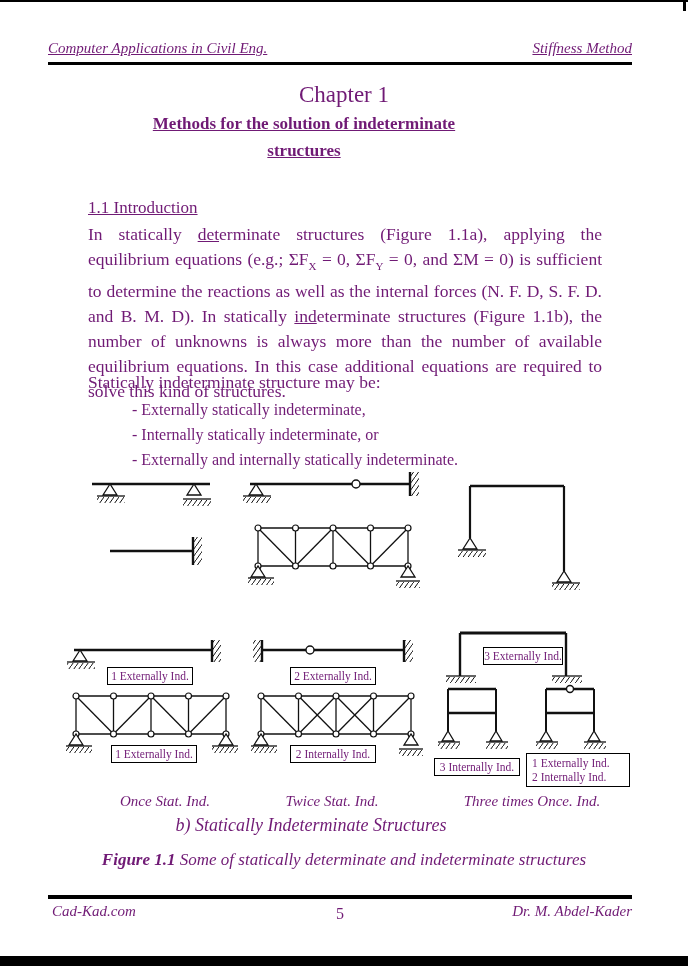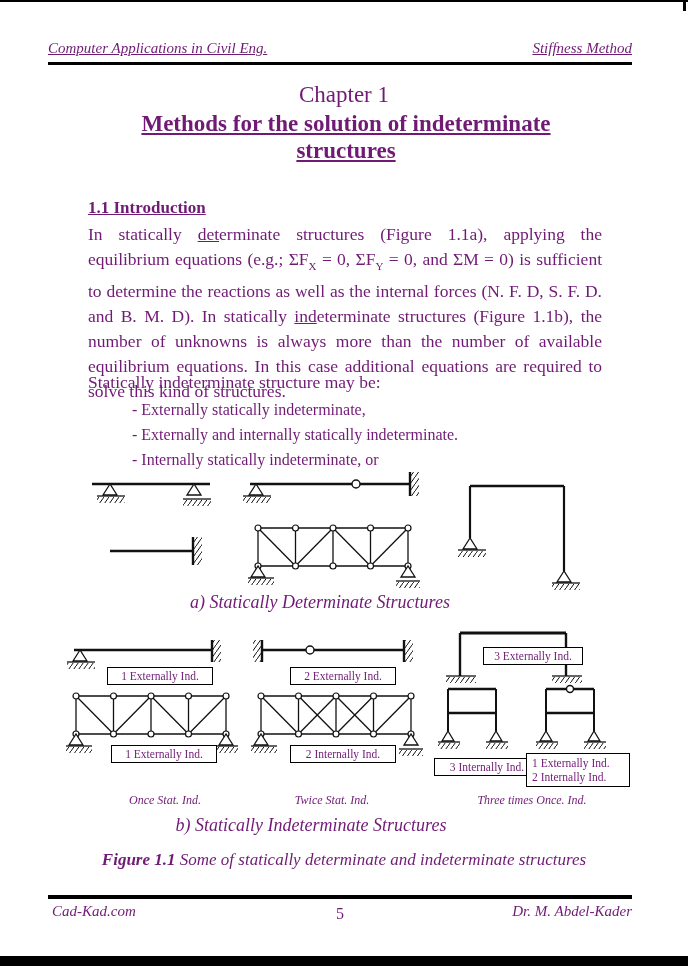--- a/index.html
+++ b/index.html
@@ -10,44 +10,44 @@
   .top-border{position:absolute;left:0;top:0;width:688px;height:2px;background:#000;}
   .corner-tick{position:absolute;right:2px;top:0;width:3px;height:11px;background:#000;}
   .bottom-bar{position:absolute;left:0;top:956px;width:688px;height:10px;background:#000;}
 
   
   .header{position:absolute;left:48px;top:40px;width:584px;display:flex;justify-content:space-between;align-items:flex-end;font-style:italic;font-size:15px;}
   .header span{text-decoration:underline;}
   .header-rule{position:absolute;left:48px;top:62px;width:584px;height:3px;background:#000;}
 
   .chapter{position:absolute;left:0;top:82px;width:688px;text-align:center;font-size:23px;}
-  .doc-title{position:absolute;left:0;top:110px;width:608px;text-align:center;font-weight:bold;font-size:23px;line-height:27px;padding-left:42px;}
+  .doc-title{position:absolute;left:0;top:110px;width:608px;text-align:center;font-weight:bold;font-size:17px;line-height:27px;}
   .doc-title span{text-decoration:underline;}
 
   
-  .intro-head{position:absolute;left:88px;top:198px;font-weight:bold;font-size:17px;}
+  .intro-head{position:absolute;left:88px;top:198px;font-weight:normal;font-size:17px;}
   .intro-head span{text-decoration:underline;}
   .body-text{position:absolute;left:88px;top:222px;width:514px;font-size:17.5px;line-height:25px;text-align:justify;}
   .body-text .u{text-decoration:underline;}
   .body-text sub{font-size:11px;}
   .may-be{position:absolute;left:88px;top:372px;font-size:17.5px;}
   .ind-list{position:absolute;left:132px;top:397px;font-size:16px;line-height:25px;}
 
   
   .fig{position:absolute;left:0;top:0;}
   svg line, svg path, svg circle{vector-effect:non-scaling-stroke;}
   .caption-a{position:absolute;left:0;top:592px;width:640px;text-align:center;font-style:italic;font-size:18px;}
   .caption-b{position:absolute;left:0;top:815px;width:622px;text-align:center;font-style:italic;font-size:18px;}
-  .colcap{position:absolute;top:793px;transform:translateX(-50%);font-style:italic;font-size:12px;white-space:nowrap;}
+  .colcap{position:absolute;top:793px;transform:translateX(-50%);font-style:italic;font-size:15px;white-space:nowrap;}
   .fig-caption{position:absolute;left:0;top:850px;width:688px;text-align:center;font-style:italic;font-size:17px;}
   .fig-caption b{font-weight:bold;}
 
   .labelbox{
     position:absolute;border:1px solid #000;background:#fff;font-size:11.5px;
-    padding:1px 10px;white-space:nowrap;text-align:center;line-height:14px;
+    padding:1px 0;white-space:nowrap;text-align:center;line-height:14px;
   }
   .labelbox.two{text-align:left;padding:2px 5px;}
 
   
   .footer-rule{position:absolute;left:48px;top:895px;width:584px;height:4px;background:#000;}
   .footer{position:absolute;left:48px;top:903px;width:584px;font-size:15px;}
   .footer .fl{position:absolute;left:4px;top:0;font-style:italic;}
   .footer .fc{position:absolute;left:0;width:584px;text-align:center;top:2px;font-size:16px;}
   .footer .fr{position:absolute;right:0;top:0;font-style:italic;}
 </style>
@@ -77,22 +77,22 @@
   <div class="doc-title">
     <div><span>Methods for the solution of indeterminate</span></div>
     <div><span>structures</span></div>
   </div>
 
   <div class="intro-head"><span>1.1 Introduction</span></div>
   <div class="body-text"><span>In statically </span><span class="u">det</span><span>erminate structures (Figure 1.1a), applying the equilibrium equations (e.g.; ΣF</span><sub>X</sub><span> = 0, ΣF</span><sub>Y</sub><span> = 0, and ΣM = 0) is sufficient to determine the reactions as well as the internal forces (N. F. D, S. F. D. and B. M. D).  In statically </span><span class="u">ind</span><span>eterminate structures (Figure 1.1b), the number of unknowns is always more than the number of available equilibrium equations. In this case additional equations are required to solve this kind of structures.</span></div>
   <div class="may-be">Statically indeterminate structure may be:</div>
   <div class="ind-list">
     <div>- Externally statically indeterminate,</div>
+    <div>- Internally statically indeterminate, or</div>
     <div>- Externally and internally statically indeterminate.</div>
-    <div>- Internally statically indeterminate, or</div>
   </div>
 
   <svg class="fig" style="left:84px;top:476px" width="135" height="32">
     <line x1="8" y1="8" x2="126" y2="8" stroke="#111" stroke-width="2.6"></line>
     <path d="M26,8 L19,19 L33,19 Z" fill="#fff" stroke="#111" stroke-width="1.3"></path>
     <line x1="13" y1="20" x2="41" y2="20" stroke="#111" stroke-width="1.3"></line>
     <rect x="13" y="21" width="28" height="6" fill="url(#hatch)"></rect>
     <path d="M110,8 L103,19 L117,19 Z" fill="#fff" stroke="#111" stroke-width="1.3"></path>
     <line x1="99" y1="23" x2="127" y2="23" stroke="#111" stroke-width="1.3"></line>
     <rect x="99" y="24" width="28" height="6" fill="url(#hatch)"></rect>
@@ -153,21 +153,20 @@
     <line x1="14" y1="10" x2="14" y2="62" stroke="#111" stroke-width="2.2"></line>
     <line x1="108" y1="10" x2="108" y2="95" stroke="#111" stroke-width="2.2"></line>
     <path d="M14,62 L7,73 L21,73 Z" fill="#fff" stroke="#111" stroke-width="1.3"></path>
     <line x1="2" y1="74" x2="30" y2="74" stroke="#111" stroke-width="1.3"></line>
     <rect x="2" y="75" width="28" height="6" fill="url(#hatch)"></rect>
     <path d="M108,95 L101,106 L115,106 Z" fill="#fff" stroke="#111" stroke-width="1.3"></path>
     <line x1="96" y1="107" x2="124" y2="107" stroke="#111" stroke-width="1.3"></line>
     <rect x="96" y="108" width="28" height="6" fill="url(#hatch)"></rect>
   </svg>
 
-  <div class="caption-a">a) Statically Determinate Structures</div>
 
   <svg class="fig" style="left:66px;top:638px" width="162" height="46">
     <line x1="8" y1="12" x2="146" y2="12" stroke="#111" stroke-width="2.6"></line>
     <path d="M14,12 L7,23 L21,23 Z" fill="#fff" stroke="#111" stroke-width="1.3"></path>
     <line x1="1" y1="24" x2="29" y2="24" stroke="#111" stroke-width="1.3"></line>
     <rect x="1" y="25" width="28" height="6" fill="url(#hatch)"></rect>
     <line x1="146" y1="2" x2="146" y2="24" stroke="#111" stroke-width="2.4"></line>
     <rect x="147" y="2" width="8" height="22" fill="url(#hatch)"></rect>
   </svg>
   <div class="labelbox" style="left:107px;top:667px;width:84px">1 Externally Ind.</div>

